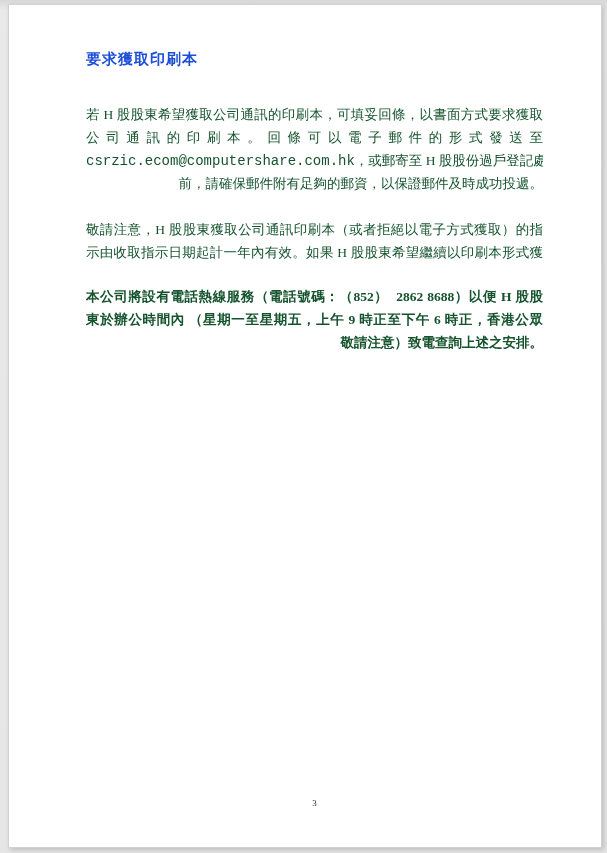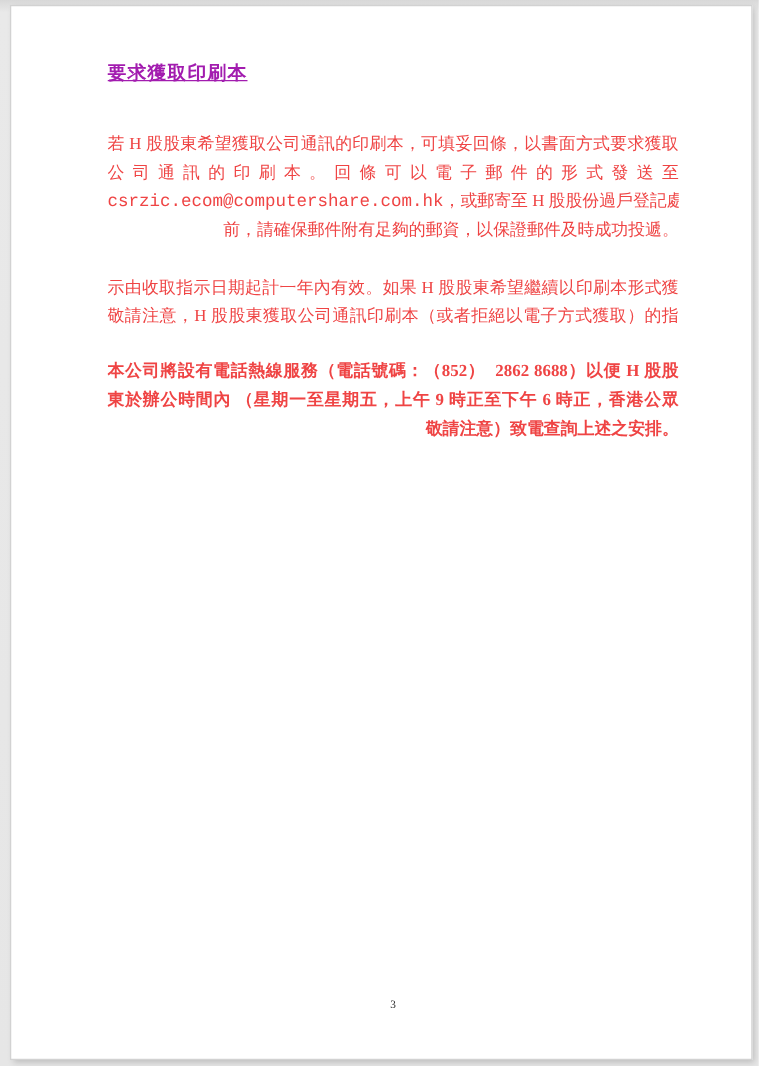--- a/index.html
+++ b/index.html
@@ -32,28 +32,27 @@
     left: 77px;
     top: 0;
     width: 457px;
     overflow: hidden;
   }
   .heading {
     margin: 46px 0 0 0;
     font-size: 15px;
     line-height: 17px;
     font-weight: bold;
-    color: #a21caf;
+    color: #1d4ed8;
     letter-spacing: 1px;
-    text-decoration: underline;
   }
   .para {
     font-size: 13.5px;
     line-height: 23px;
-    color: #ef4444;
+    color: #14532d;
   }
   .para-1 { margin-top: 35px; }
   .para-2 { margin-top: 23px; }
   .para-3 { margin-top: 21px; font-weight: bold; }
   .line {
     height: 23px;
     white-space: nowrap;
     text-align: right;
   }
   .just {
@@ -87,22 +86,22 @@
       <h1 class="heading">要求獲取印刷本</h1>
 
       <div class="para para-1">
         <div class="line just">若 H 股股東希望獲取公司通訊的印刷本，可填妥回條，以書面方式要求獲取</div>
         <div class="line just">公司通訊的印刷本。回條可以電子郵件的形式發送至</div>
         <div class="line just"><span class="mono">csrzic.ecom@computershare.com.hk</span><span>，或郵寄至 H 股股份過戶登記處。郵寄</span></div>
         <div class="line">前，請確保郵件附有足夠的郵資，以保證郵件及時成功投遞。</div>
       </div>
 
       <div class="para para-2">
+        <div class="line just">敬請注意，H 股股東獲取公司通訊印刷本（或者拒絕以電子方式獲取）的指</div>
         <div class="line just">示由收取指示日期起計一年內有效。如果 H 股股東希望繼續以印刷本形式獲</div>
-        <div class="line just">敬請注意，H 股股東獲取公司通訊印刷本（或者拒絕以電子方式獲取）的指</div>
       </div>
 
       <div class="para para-3">
         <div class="line just">本公司將設有電話熱線服務（電話號碼：（852）&nbsp;&nbsp;2862 8688）以便 H 股股</div>
         <div class="line just">東於辦公時間內&nbsp;（星期一至星期五，上午 9 時正至下午 6 時正，香港公眾</div>
         <div class="line">敬請注意）致電查詢上述之安排。</div>
       </div>
 
     </div>
 

